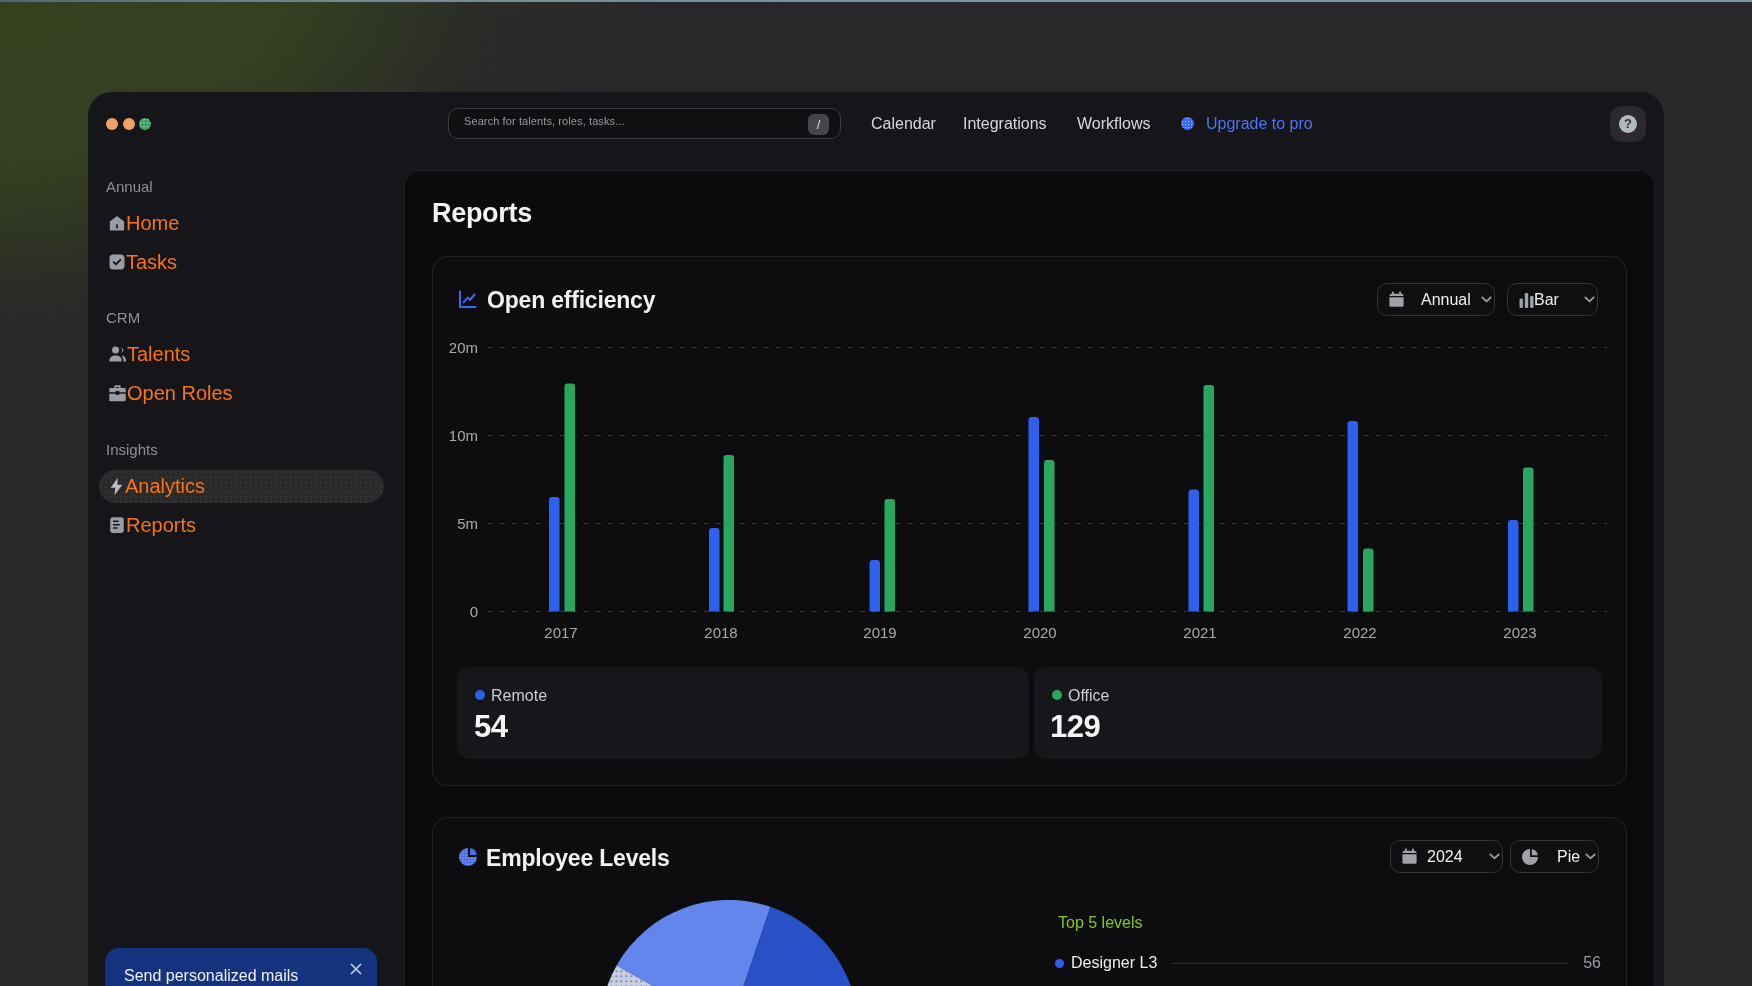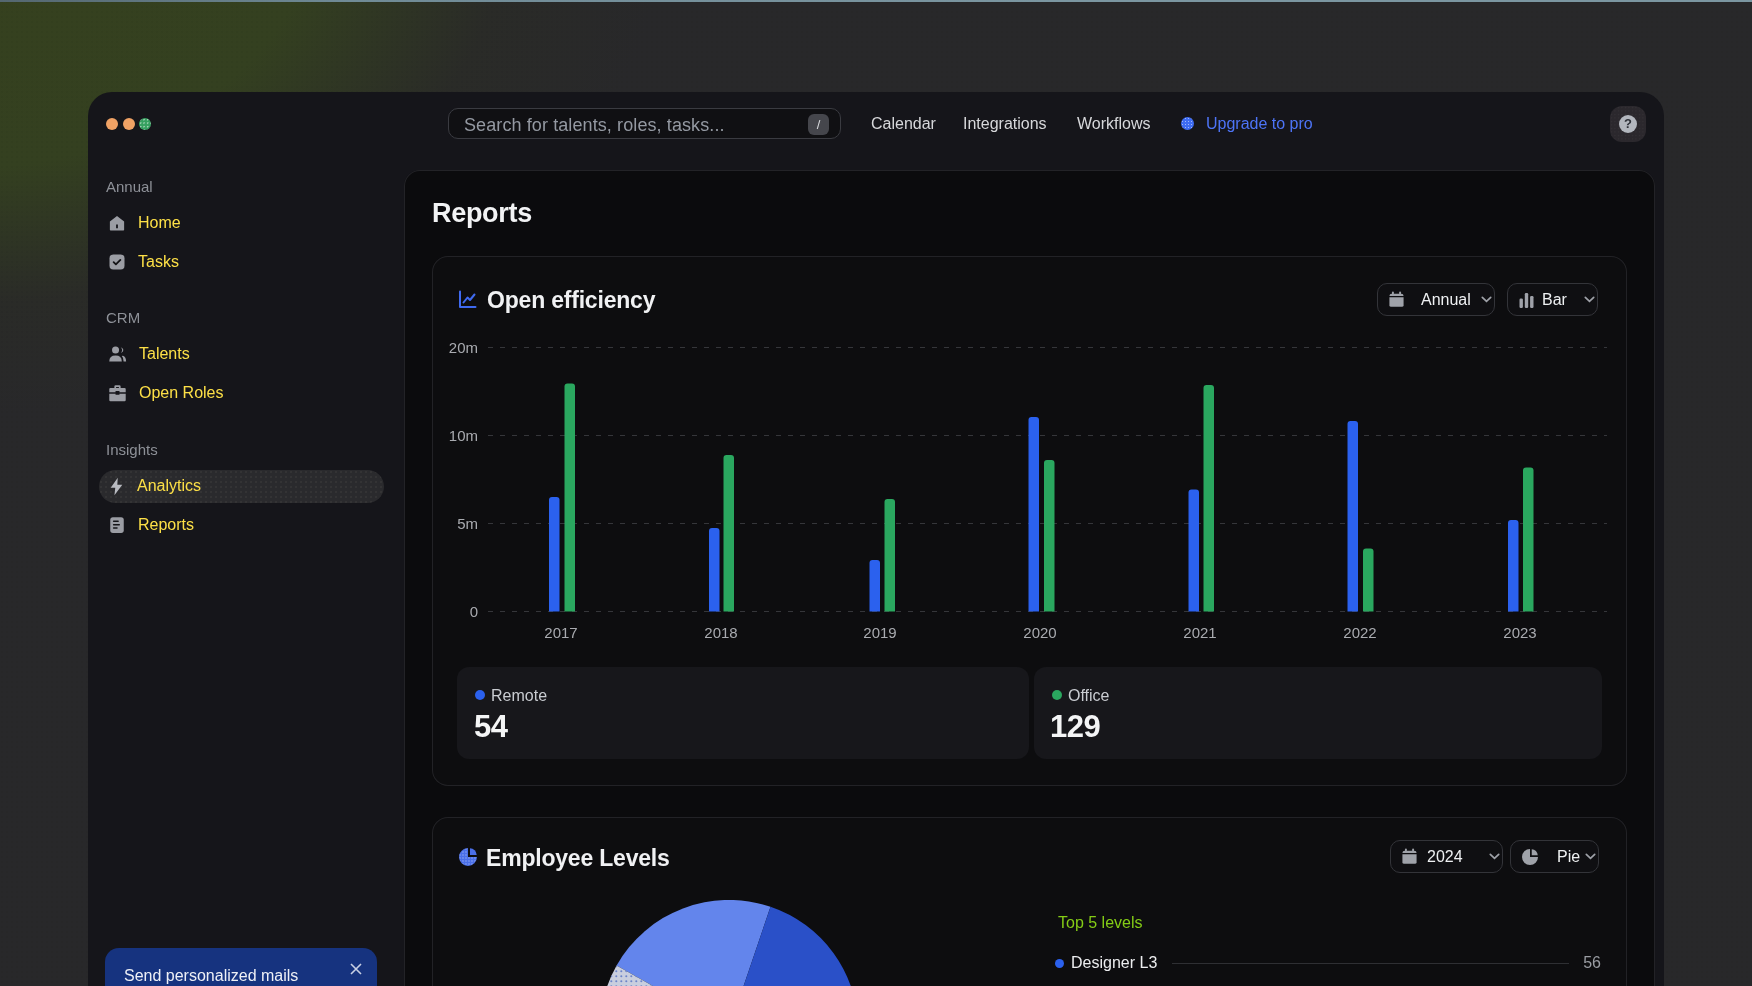--- a/index.html
+++ b/index.html
@@ -26,21 +26,21 @@
   .dot { position:absolute; border-radius:50%; width:12px; height:12px; top:26px; }
   .d1 { left:18px; background:#f0a265; }
   .d2 { left:34.5px; background:#f0a265; }
   .d3 { left:51px; background:#35a05f;
         background-image:radial-gradient(circle at 1.5px 1.5px, rgba(255,255,255,0.55) 0.7px, transparent 1px);
         background-size:3.5px 3.5px; }
   .search {
     position:absolute; left:360px; top:16px; width:393px; height:31px;
     background:#101013; border:1px solid #3a3b41; border-radius:10px;
   }
-  .search .ph { position:absolute; left:15px; top:6px; font-size:18px; color:#9499a2; letter-spacing:0.1px;}
+  .search .ph { position:absolute; left:15px; top:6px; font-size:11px; color:#9499a2; letter-spacing:0.1px;}
   .search .key {
     position:absolute; right:11px; top:5px; width:21px; height:21px; border-radius:6px;
     background:#45464c; color:#d8dade; font-size:13px; text-align:center; line-height:21px;
   }
   .nav { position:absolute; top:0; height:64px; font-size:16px; color:#d7d8db; }
   .nav span { position:absolute; top:23px; white-space:nowrap; }
   .probadge { position:absolute; left:1093px; top:25px; width:13px; height:13px; border-radius:50%;
     background:#3e6cf3;
     background-image:radial-gradient(circle at 1.5px 1.5px, rgba(255,255,255,0.5) 0.7px, transparent 1px);
     background-size:3px 3px; }
@@ -50,22 +50,22 @@
     background:#2b282d;
     background-image:radial-gradient(circle at 1.5px 1.5px, rgba(235,225,205,0.06) 0.5px, transparent 0.8px);
     background-size:3.5px 3.5px;
   }
   .helpbtn .circ {
     position:absolute; left:9px; top:9px; width:18px; height:18px; border-radius:50%;
     background:#b3b7be; color:#2e3138; font-size:13px; font-weight:700; text-align:center; line-height:18px;
   }
   
   .seclabel { position:absolute; left:18px; font-size:15px; color:#8d9097; }
-  .srow { position:absolute; left:20px; height:20px; display:flex; align-items:center; gap:12px;
-          font-size:16px; color:#fde047; }
+  .srow { position:absolute; left:20px; height:20px; display:flex; align-items:center; gap:0;
+          font-size:20px; color:#f97316; }
   .srow svg { flex:0 0 auto; }
   .pill {
     position:absolute; left:11px; top:378px; width:285px; height:33px; border-radius:17px;
     background:#2a2a2d;
     background-image:radial-gradient(circle at 2px 2px, rgba(235,220,190,0.05) 0.7px, transparent 1px);
     background-size:5px 5px;
   }
   .banner {
     position:absolute; left:17px; top:856px; width:272px; height:74px; border-radius:14px;
     background:#16337f;
@@ -196,21 +196,21 @@
           <svg style="margin-left:auto;margin-right:2px" width="11" height="7" viewBox="0 0 11 7" fill="none" stroke="#9fa2a9" stroke-width="1.7" stroke-linecap="round">
             <path d="M1.3 1.3 L5.5 5.4 L9.7 1.3"></path>
           </svg>
         </div>
         <div class="btn" style="left:1075px;top:27px;width:91px;padding-left:11px">
           <svg width="15" height="16" viewBox="0 0 15 16" fill="#9fa2a9">
             <rect x="0.5" y="6.5" width="3.4" height="9.5" rx="1.2"></rect>
             <rect x="5.8" y="1" width="3.4" height="15" rx="1.2"></rect>
             <rect x="11.1" y="4" width="3.4" height="12" rx="1.2"></rect>
           </svg>
-          <span style="margin-left:8px">Bar</span>
+          <span style="margin-left:0">Bar</span>
           <svg style="margin-left:auto;margin-right:2px" width="11" height="7" viewBox="0 0 11 7" fill="none" stroke="#9fa2a9" stroke-width="1.7" stroke-linecap="round">
             <path d="M1.3 1.3 L5.5 5.4 L9.7 1.3"></path>
           </svg>
         </div>
         <svg style="position:absolute;left:0;top:0" width="1195" height="530" viewBox="0 0 1195 530" font-family="Liberation Sans, sans-serif">
           <g stroke="#35363a" stroke-width="1" stroke-dasharray="5 7">
             <line x1="56" y1="91.5" x2="1175" y2="91.5"></line>
             <line x1="56" y1="179.5" x2="1175" y2="179.5"></line>
             <line x1="56" y1="267.5" x2="1175" y2="267.5"></line>
             <line x1="56" y1="355.5" x2="1175" y2="355.5"></line>

